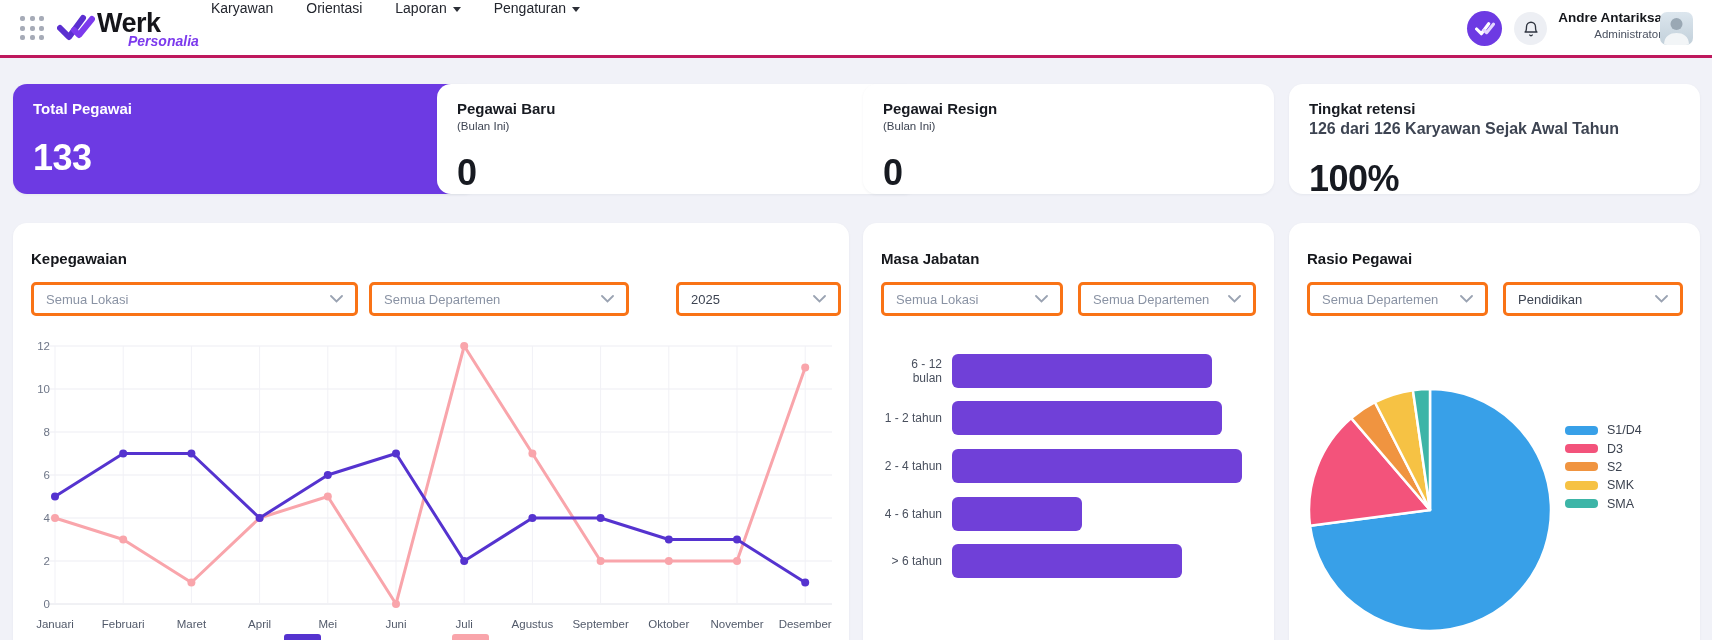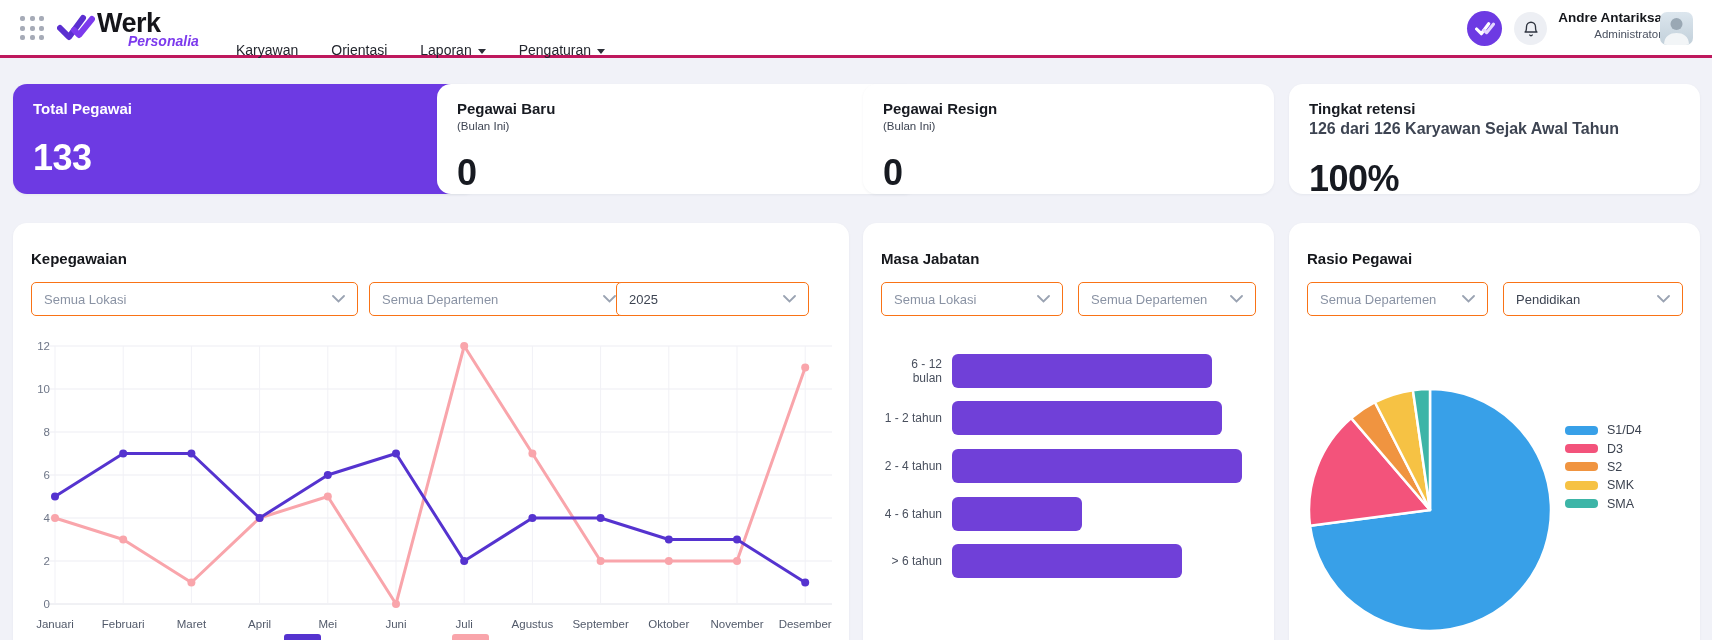--- a/index.html
+++ b/index.html
@@ -6,21 +6,21 @@
   html,body { width:1712px; height:640px; overflow:hidden; }
   body { font-family:"Liberation Sans","DejaVu Sans",sans-serif; background:#f1f2f8; position:relative; color:#171a21; }
 
   
   .navbar { position:absolute; left:0; top:0; width:1712px; height:58px; background:#fff; border-bottom:3px solid #be185d; z-index:5; }
   .apps-grid { position:absolute; left:20px; top:16px; width:26px; height:26px; display:grid; grid-template-columns:repeat(3,1fr); gap:3px; cursor:pointer; }
   .apps-grid span { width:5px; height:5px; border-radius:2px; background:#a6abb7; }
   .logo-check { position:absolute; left:57px; top:13px; }
   .brand-name { position:absolute; left:97px; top:8px; font-size:27px; font-weight:800; letter-spacing:-0.5px; color:#15151a; }
   .brand-sub { position:absolute; left:128px; top:33px; font-size:14px; font-style:italic; font-weight:600; color:#7c3aed; }
-  .nav-links { position:absolute; left:211px; top:0; height:58px; display:flex; align-items:flex-end; gap:33px;margin-left:25px; }
+  .nav-links { position:absolute; left:211px; top:0; height:58px; display:flex; align-items:flex-start; gap:33px; }
   .nav-link { font-size:14px; color:#23262e; text-decoration:none; display:flex; align-items:center; gap:6px; cursor:pointer; }
   .caret-down { width:0; height:0; border-left:4.5px solid transparent; border-right:4.5px solid transparent; border-top:5px solid #2c2f37; margin-top:2px; }
   .nav-circle-btn { position:absolute; top:11px; width:35px; height:35px; border-radius:50%; background:#6d3ae3; border:none; display:flex; align-items:center; justify-content:center; cursor:pointer; }
   .bell-btn { position:absolute; top:12px; width:33px; height:33px; border-radius:50%; background:#edeff4; border:none; display:flex; align-items:center; justify-content:center; cursor:pointer; }
   .user-block { position:absolute; top:10px; right:50px; text-align:right; width:200px; cursor:pointer; }
   .user-name { font-size:13.5px; font-weight:700; color:#15171c; }
   .user-role { font-size:11.5px; color:#4b5261; margin-top:3px; }
   .avatar { position:absolute; right:19px; top:12px; width:33px; height:33px; border-radius:7px; background:linear-gradient(180deg,#dce6ee 0%,#c2d0da 100%); overflow:hidden; cursor:pointer; }
 
   
@@ -29,21 +29,21 @@
   .stat-title { font-size:15px; font-weight:700; }
   .stat-sub { font-size:11.5px; margin-top:3px; color:#3d4452; }
   .stat-card.highlight .stat-sub { color:rgba(255,255,255,.92); }
   .stat-value { font-size:36px; font-weight:800; margin-top:20px; letter-spacing:-0.5px; }
 
   
   .panel { position:absolute; top:223px; height:432px; background:#fff; border-radius:14px; box-shadow:0 1px 3px rgba(25,30,60,.05); }
   .panel-title { position:absolute; font-size:15px; font-weight:700; color:#15171c; }
 
   
-  .dropdown { position:absolute; top:282px; height:34px; background:#fff; border:1px solid #f97316; border-radius:5px; display:flex; align-items:center; justify-content:space-between; padding:0 12px; cursor:pointer; z-index:3; }
+  .dropdown { position:absolute; top:282px; height:34px; background:#fff; border:3px solid #f97316; border-radius:5px; display:flex; align-items:center; justify-content:space-between; padding:0 12px; cursor:pointer; z-index:3; }
   .dropdown .dd-label { font-size:13px; color:#8a93a4; white-space:nowrap; overflow:hidden; }
   .dropdown.dd-dark .dd-label { color:#3d4452; }
 
   
   #line-chart { position:absolute; left:30px; top:336px; }
   .line-legend-swatch { position:absolute; top:634px; width:37px; height:10px; border-radius:3px; }
   #bar-chart { position:absolute; left:881px; top:347px; width:378px; }
   .bar-row { height:47.6px; display:flex; align-items:center; }
   .bar-cat { width:61px; text-align:right; font-size:12px; color:#49505e; flex:none; }
   .bar-track { flex:1; margin-left:10px; }
@@ -150,21 +150,21 @@
   <svg width="13" height="8" viewBox="0 0 13 8">
       <path d="M1 1 L6.5 6.5 L12 1" fill="none" stroke="#9aa3b2" stroke-width="1.8" stroke-linecap="round"></path>
     </svg>
 </div>
 <div class="dropdown" style="left:369px; width:260px;">
   <span class="dd-label">Semua Departemen</span>
   <svg width="13" height="8" viewBox="0 0 13 8">
       <path d="M1 1 L6.5 6.5 L12 1" fill="none" stroke="#9aa3b2" stroke-width="1.8" stroke-linecap="round"></path>
     </svg>
 </div>
-<div class="dropdown dd-dark" style="left:616px; width:193px;">
+<div class="dropdown dd-dark" style="left:676px; width:165px;">
   <span class="dd-label">2025</span>
   <svg width="13" height="8" viewBox="0 0 13 8">
       <path d="M1 1 L6.5 6.5 L12 1" fill="none" stroke="#9aa3b2" stroke-width="1.8" stroke-linecap="round"></path>
     </svg>
 </div>
 <div class="dropdown" style="left:881px; width:182px;">
   <span class="dd-label">Semua Lokasi</span>
   <svg width="13" height="8" viewBox="0 0 13 8">
       <path d="M1 1 L6.5 6.5 L12 1" fill="none" stroke="#9aa3b2" stroke-width="1.8" stroke-linecap="round"></path>
     </svg>

